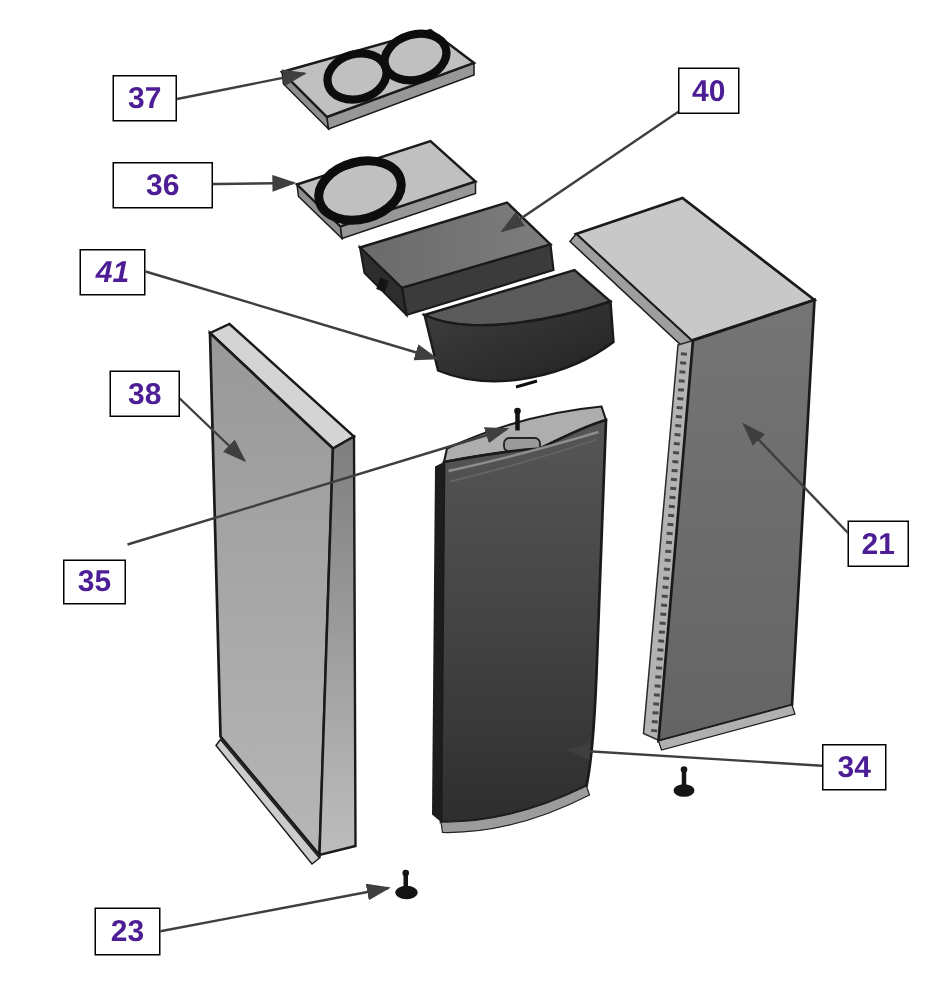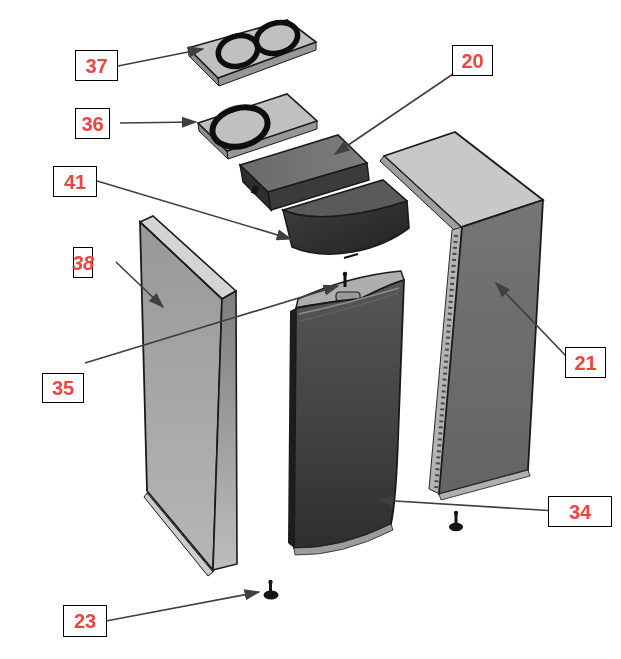--- a/index.html
+++ b/index.html
@@ -9,21 +9,21 @@
     background:#ffffff;
     font-family:"Liberation Sans", sans-serif;
     overflow:hidden;
   }
   #stage svg{position:absolute;left:0;top:0;}
   .callout{
     position:absolute;
     background:#ffffff;
     border:1.6px solid #000000;
     display:flex;align-items:center;justify-content:center;
-    font-weight:bold;font-size:20px;color:#ef4444;
+    font-weight:bold;font-size:20px;color:#4c1d95;
     box-sizing:border-box;
     line-height:1;
   }
 </style>
 </head>
 <body>
 
 <div id="stage">
 <svg width="621" height="659" viewBox="0 0 621 659">
   <defs>
@@ -139,21 +139,21 @@
     <path d="M116,262 L163,307" marker-end="url(#arrow)"></path>
     <path d="M85,363 L338,286" marker-end="url(#arrow)"></path>
     <path d="M453,74 L335,154" marker-end="url(#arrow)"></path>
     <path d="M566,356 L496,283" marker-end="url(#arrow)"></path>
     <path d="M556,511 L379,500" marker-end="url(#arrow)"></path>
     <path d="M106,621 L259,592" marker-end="url(#arrow)"></path>
   </g>
 </svg>
 
 <div class="callout" style="left:75px;top:50px;width:43px;height:31px;">37</div>
-<div class="callout" style="left:75px;top:108px;width:35px;height:31px;text-align:center;">36</div>
-<div class="callout" style="left:53px;top:166px;width:44px;height:31px;">41</div>
-<div class="callout" style="left:73px;top:247px;width:20px;height:31px;font-style:italic;">38</div>
+<div class="callout" style="left:75px;top:108px;width:67px;height:31px;text-align:center;">36</div>
+<div class="callout" style="left:53px;top:166px;width:44px;height:31px;font-style:italic;">41</div>
+<div class="callout" style="left:73px;top:247px;width:47px;height:31px;">38</div>
 <div class="callout" style="left:42px;top:349px;width:42px;height:30px;margin-top:24px;">35</div>
-<div class="callout" style="left:452px;top:45px;width:41px;height:31px;">20</div>
+<div class="callout" style="left:452px;top:45px;width:41px;height:31px;">40</div>
 <div class="callout" style="left:565px;top:347px;width:41px;height:31px;">21</div>
-<div class="callout" style="left:548px;top:496px;width:64px;height:31px;">34</div>
+<div class="callout" style="left:548px;top:496px;width:43px;height:31px;">34</div>
 <div class="callout" style="left:63px;top:605px;width:44px;height:32px;">23</div>
 </div>
 
 </body></html>

